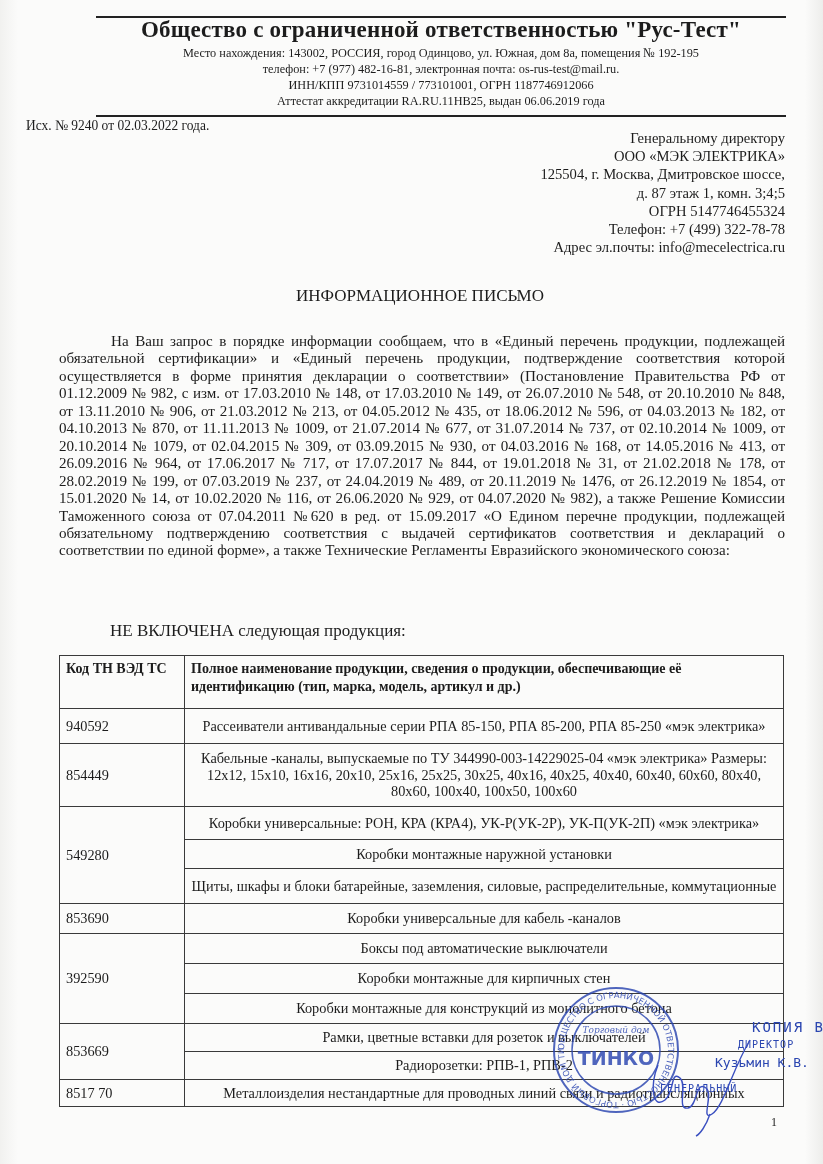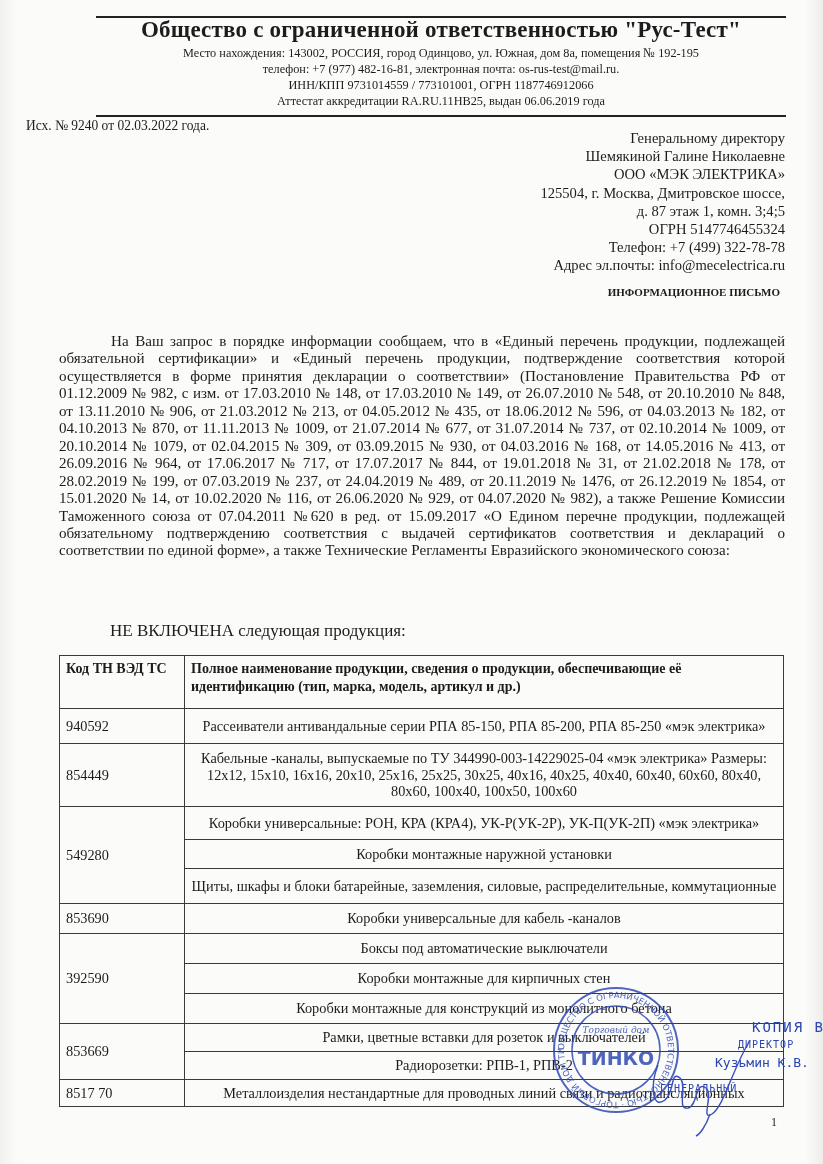--- a/index.html
+++ b/index.html
@@ -14,21 +14,21 @@
   .rule { position: absolute; left: 96px; width: 690px; background: #222; }
   .rule.top { top: 16px; height: 2px; }
   .rule.bottom { top: 115px; height: 2px; }
   .hdr { position: absolute; left: 96px; width: 690px; text-align: center; }
   .company { top: 17px; font-size: 23px; font-weight: bold; letter-spacing: 0.2px; }
   .hline { font-size: 13.2px; line-height: 16px; transform: scaleX(0.93); transform-origin: center; }
   .h1 { top: 45px; } .h2 { top: 61px; } .h3 { top: 77px; } .h4 { top: 93px; }
   .outno { position: absolute; left: 26px; top: 117px; font-size: 14.5px; transform: scaleX(0.93); transform-origin: left; }
   .addressee { position: absolute; right: 38px; top: 129px; text-align: right; font-size: 14.6px; line-height: 18.2px; }
   .addressee div { white-space: nowrap; }
-  .title { position: absolute; left: 60px; width: 720px; top: 286px; text-align: right; font-weight: bold; font-size: 11px; }
+  .title { position: absolute; left: 60px; width: 720px; top: 286px; text-align: center; font-weight: normal; font-size: 17px; }
   .body-text { position: absolute; left: 59px; width: 726px; top: 333px; font-size: 15.1px; line-height: 17.45px; text-align: justify; text-indent: 52px; }
   .notincl { position: absolute; left: 110px; top: 621px; font-size: 17px; }
   table.prod { position: absolute; left: 59px; top: 655px; width: 725px; border-collapse: collapse; font-size: 14.3px; }
   table.prod td, table.prod th { border: 1.3px solid #3a3a3a; padding: 0 6px; }
   table.prod th { text-align: left; vertical-align: top; font-weight: bold; font-size: 14px; line-height: 18px; padding-top: 4px; height: 48px; }
   th.c1 { width: 112px; margin-left: 41px; }
   td.code { vertical-align: middle; }
   td.desc { text-align: center; vertical-align: middle; line-height: 16.5px; }
   .r-940592 td.desc { height: 34px; }
   .r-854449 td.desc { height: 62px; }
@@ -56,21 +56,20 @@
 <div class="hdr hline h1">Место нахождения: 143002, РОССИЯ, город Одинцово, ул. Южная, дом 8а, помещения № 192-195</div>
 <div class="hdr hline h2">телефон: +7 (977) 482-16-81, электронная почта: os-rus-test@mail.ru.</div>
 <div class="hdr hline h3">ИНН/КПП 9731014559 / 773101001, ОГРН 1187746912066</div>
 <div class="hdr hline h4">Аттестат аккредитации RA.RU.11HB25, выдан 06.06.2019 года</div>
 <div class="rule bottom"></div>
 
 <div class="outno">Исх. № 9240 от 02.03.2022 года.</div>
 
 <div class="addressee">
   <div>Генеральному директору</div>
-  <div>Шемякиной Галине Николаевне</div>
   <div>ООО «МЭК ЭЛЕКТРИКА»</div>
   <div>125504, г. Москва, Дмитровское шоссе,</div>
   <div>д. 87 этаж 1, комн. 3;4;5</div>
   <div>ОГРН 5147746455324</div>
   <div>Телефон: +7 (499) 322-78-78</div>
   <div>Адрес эл.почты: info@mecelectrica.ru</div>
 </div>
 
 <div class="title">ИНФОРМАЦИОННОЕ ПИСЬМО</div>
 <div class="body-text">На Ваш запрос в порядке информации сообщаем, что в «Единый перечень продукции, подлежащей обязательной сертификации» и «Единый перечень продукции, подтверждение соответствия которой осуществляется в форме принятия декларации о соответствии» (Постановление Правительства РФ от 01.12.2009 № 982, с изм. от 17.03.2010 № 148, от 17.03.2010 № 149, от 26.07.2010 № 548, от 20.10.2010 № 848, от 13.11.2010 № 906, от 21.03.2012 № 213, от 04.05.2012 № 435, от 18.06.2012 № 596, от 04.03.2013 № 182, от 04.10.2013 № 870, от 11.11.2013 № 1009, от 21.07.2014 № 677, от 31.07.2014 № 737, от 02.10.2014 № 1009, от 20.10.2014 № 1079, от 02.04.2015 № 309, от 03.09.2015 № 930, от 04.03.2016 № 168, от 14.05.2016 № 413, от 26.09.2016 № 964, от 17.06.2017 № 717, от 17.07.2017 № 844, от 19.01.2018 № 31, от 21.02.2018 № 178, от 28.02.2019 № 199, от 07.03.2019 № 237, от 24.04.2019 № 489, от 20.11.2019 № 1476, от 26.12.2019 № 1854, от 15.01.2020 № 14, от 10.02.2020 № 116, от 26.06.2020 № 929, от 04.07.2020 № 982), а также Решение Комиссии Таможенного союза от 07.04.2011 №620 в ред. от 15.09.2017 «О Едином перечне продукции, подлежащей обязательному подтверждению соответствия с выдачей сертификатов соответствия и деклараций о соответствии по единой форме», а также Технические Регламенты Евразийского экономического союза:</div>

